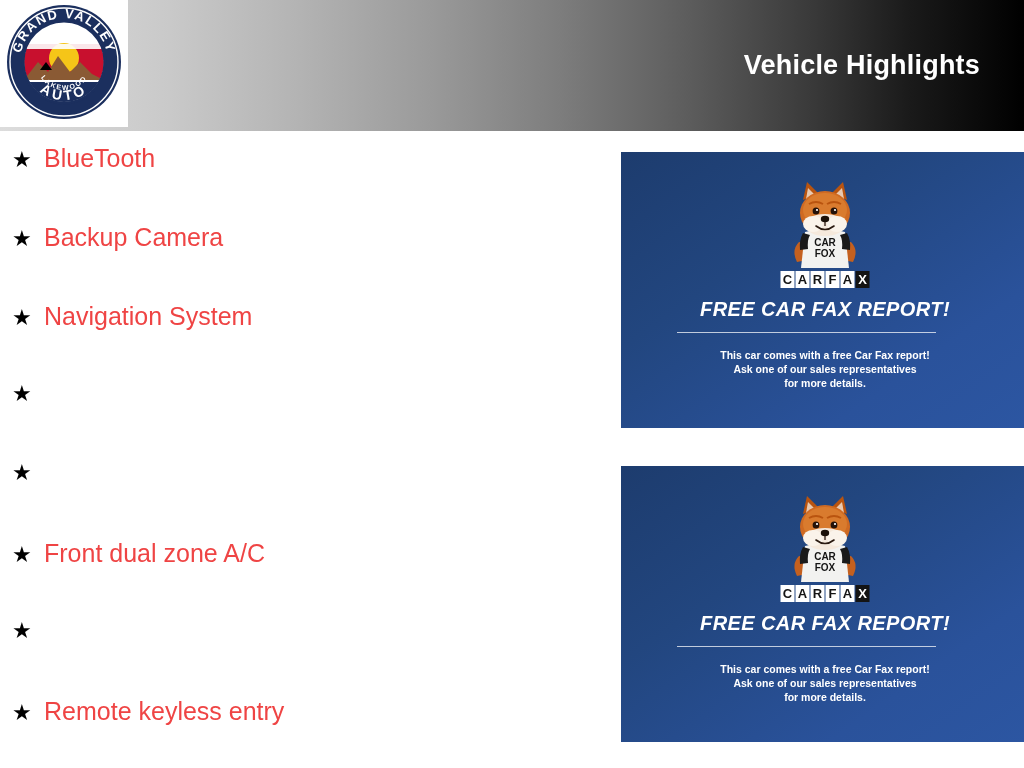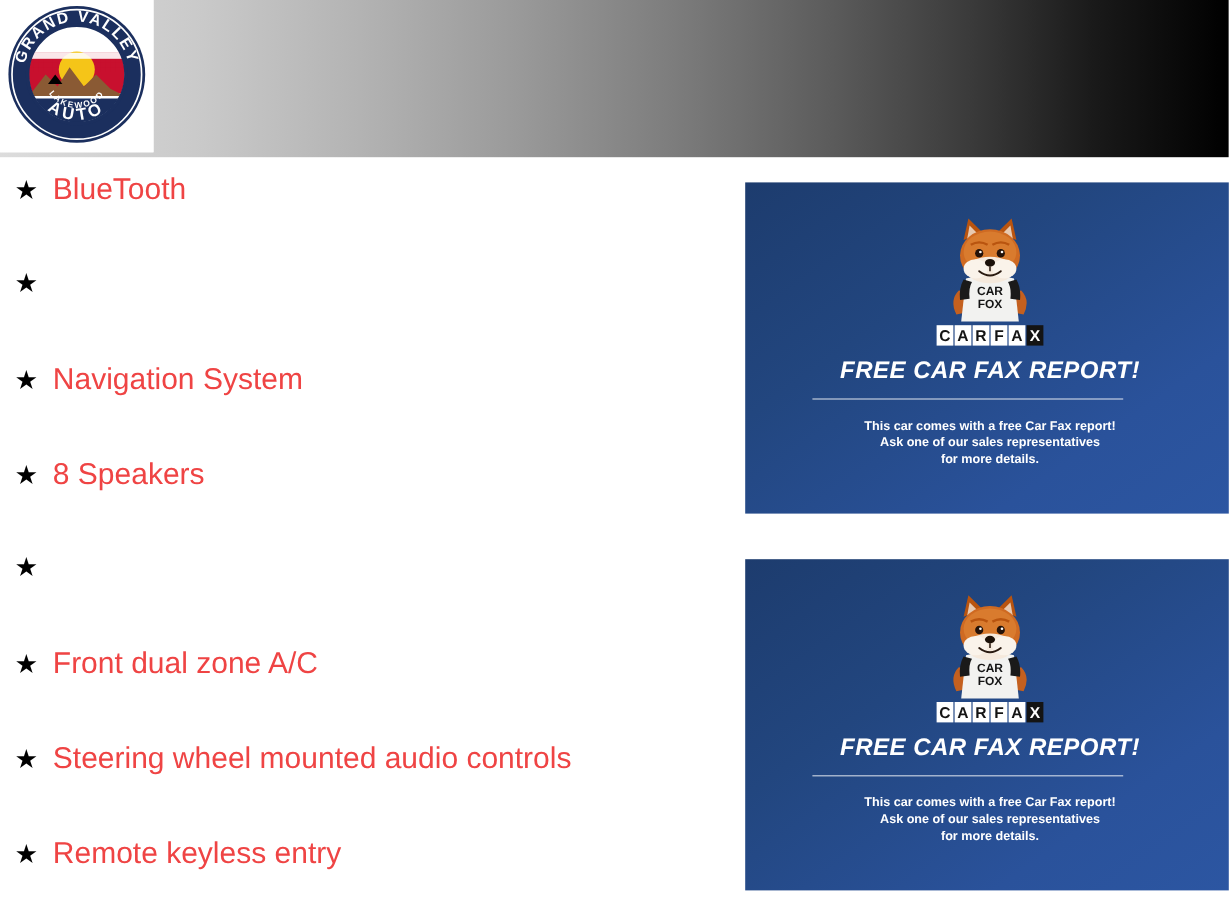--- a/index.html
+++ b/index.html
@@ -177,20 +177,21 @@
     font-weight: bold;
     line-height: 14px;
   }
   .banner-fineprint div { white-space: nowrap; }
 </style>
 </head>
 <body>
 
 <div id="header-bar">
   <div id="header-gradient"></div>
+  <div id="header-title">Vehicle Highlights</div>
 </div>
 
 <div id="logo-box">
   <svg id="logo-svg" width="128" height="127" viewBox="0 0 128 127">
     <defs>
       <clipPath id="innerClip">
           <circle cx="64" cy="62" r="40"></circle>
         </clipPath>
       <path id="topArc" d="M 20 62 A 44 44 0 0 1 108 62"></path>
       <path id="botArc" d="M 26 62 A 38 38 0 0 0 102 62"></path>
@@ -258,44 +259,43 @@
 
 <div id="features-list">
 
   <div class="feature-row">
     <span class="bullet-star">★</span>
     <span class="feature-label">BlueTooth</span>
   </div>
 
   <div class="feature-row">
     <span class="bullet-star">★</span>
+    <span class="feature-label">Backup Camera</span>
   </div>
 
   <div class="feature-row">
     <span class="bullet-star">★</span>
     <span class="feature-label">Navigation System</span>
   </div>
 
   <div class="feature-row">
     <span class="bullet-star">★</span>
-    <span class="feature-label">8 Speakers</span>
   </div>
 
   <div class="feature-row">
     <span class="bullet-star">★</span>
   </div>
 
   <div class="feature-row">
     <span class="bullet-star">★</span>
     <span class="feature-label">Front dual zone A/C</span>
   </div>
 
   <div class="feature-row">
     <span class="bullet-star">★</span>
-    <span class="feature-label">Steering wheel mounted audio controls</span>
   </div>
 
   <div class="feature-row">
     <span class="bullet-star">★</span>
     <span class="feature-label">Remote keyless entry</span>
   </div>
 
 </div>
 
 <div class="carfax-banner" id="carfax-banner-1">

